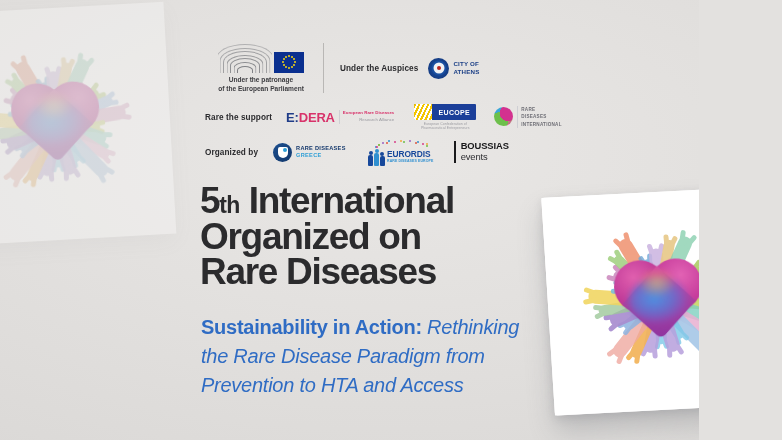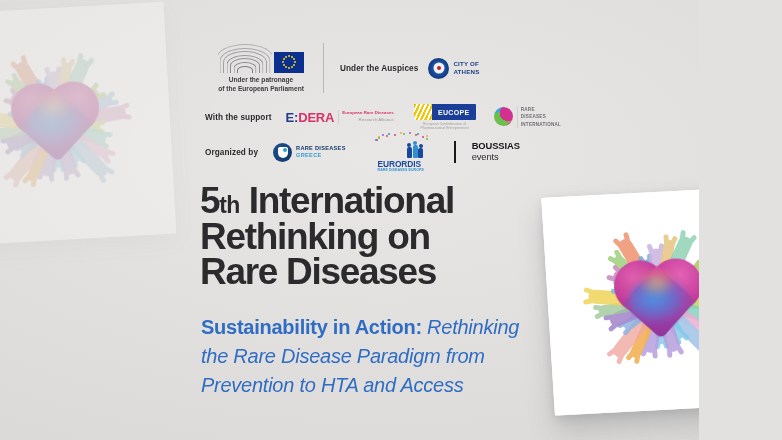--- a/index.html
+++ b/index.html
@@ -193,31 +193,31 @@
     background:#2f9fd6;border-radius:50%;
   }
   .rdg-text{line-height:1.25;}
   .rdg-t1{font-size:5.6px;font-weight:bold;color:#13376b;letter-spacing:.3px;}
   .rdg-t2{font-size:5.6px;font-weight:bold;color:#2f9fd6;letter-spacing:.3px;}
 
   
   .eurordis{margin-left:22px;display:flex;flex-direction:column;align-items:center;}
   .eu-top{position:relative;width:66px;height:10px;}
   .eu-dot{position:absolute;width:2px;height:2px;border-radius:50%;}
-  .eu-body{display:flex;align-items:flex-end;gap:2px;flex-direction:column;}
+  .eu-body{display:flex;align-items:center;gap:2px;}
   .eu-people{position:relative;width:17px;height:17px;}
   .eu-p{position:absolute;bottom:0;width:5px;height:12px;border-radius:2px 2px 1px 1px;}
   .eu-p::before{content:"";position:absolute;left:50%;top:-4px;transform:translateX(-50%);
     width:4px;height:4px;border-radius:50%;background:inherit;}
   .eu-name{line-height:1.1;}
   .eu-n1{font-size:8.4px;font-weight:bold;color:#17489b;letter-spacing:-.1px;}
   .eu-n2{font-size:3.5px;font-weight:bold;color:#2f8fd0;letter-spacing:.1px;}
 
   
-  .boussias{margin-left:20px;border-left:2px solid #1a1a1c;padding-left:16px;line-height:1.15;}
+  .boussias{margin-left:20px;border-left:2px solid #1a1a1c;padding-left:5px;line-height:1.15;}
   .bo-1{font-size:9.4px;font-weight:bold;color:#18181a;letter-spacing:-.1px;}
   .bo-2{font-size:9.4px;color:#2c2c30;letter-spacing:-.1px;}
 
   
   .title{
     position:absolute;left:200px;top:183px;width:345px;
     font-weight:bold;color:#2b2b2d;
     font-size:37px;line-height:.96;letter-spacing:-1.3px;
   }
   .title .ord{font-size:23px;letter-spacing:-.6px;}
@@ -318,21 +318,21 @@
       <div class="athens">
         <div class="athens-mark"></div>
         <div class="athens-text">
           <div>CITY OF</div>
           <div>ATHENS</div>
         </div>
       </div>
     </div>
 
     <div class="srow row2">
-      <div class="slabel">With the support</div>
+      <div class="slabel">Rare the support</div>
 
       <div class="edera">
         <div class="edera-word"><span class="edera-e">E</span><span class="edera-c">:</span><span class="edera-d">DERA</span></div>
         <div class="edera-sub">
           <b>European Rare Diseases</b><br>
           <span>Research Alliance</span>
         </div>
       </div>
 
       <div class="eucope">
@@ -398,21 +398,21 @@
 
       <div class="boussias">
         <div class="bo-1">BOUSSIAS</div>
         <div class="bo-2">events</div>
       </div>
     </div>
   </div>
 
   <div class="title">
     <span class="tline"><span>5</span><span class="ord">th</span> <span>International</span></span>
-    <span class="tline">Rethinking on</span>
+    <span class="tline">Organized on</span>
     <span class="tline">Rare Diseases</span>
   </div>
 
   <div class="subtitle">
     <b>Sustainability in Action:</b><i> Rethinking</i><br>
     <i>the Rare Disease Paradigm from</i><br>
     <i>Prevention to HTA and Access</i>
   </div>
 
   <div class="right-frame">

